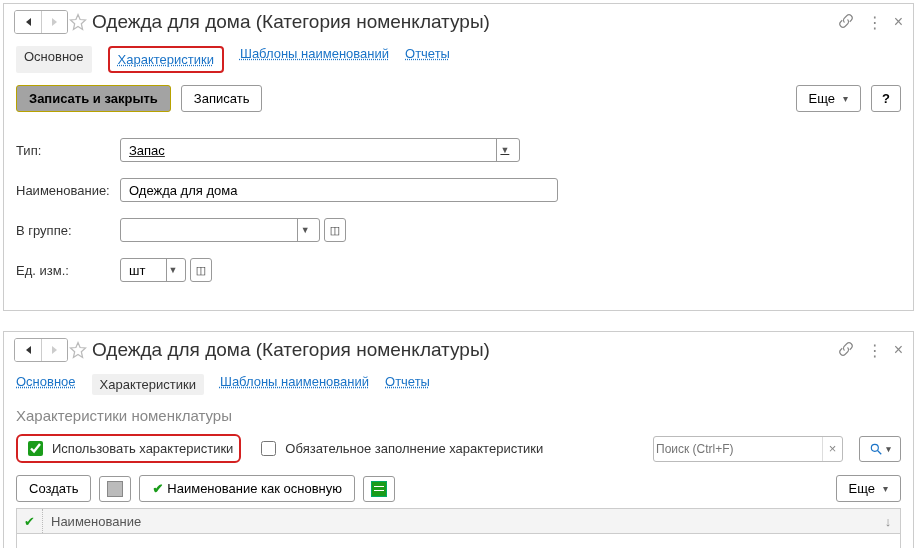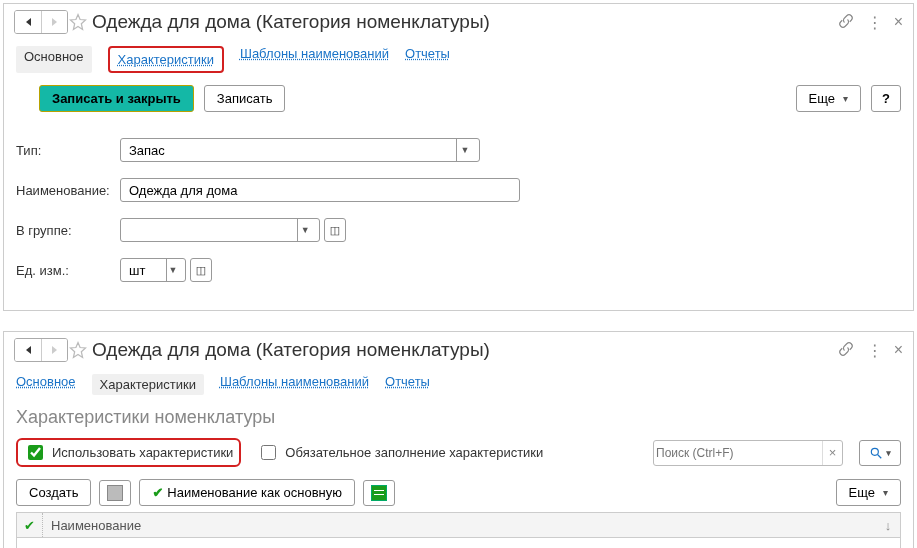--- a/index.html
+++ b/index.html
@@ -36,41 +36,41 @@
   .tab.highlight-box { border: 2px solid #d32020; border-radius: 4px; padding: 4px 8px; text-decoration: underline dotted; color: #1a73c7;}
   .highlight-wrap { border: 2px solid #d32020; border-radius: 6px; padding: 2px 6px; display:inline-flex; align-items:flex-start; gap:4px;}
   .cmdbar {
     display: flex; align-items: center; padding: 4px 12px 10px 12px; gap: 10px;
   }
   .btn {
     border: 1px solid #999; border-radius: 3px; background: #fff;
     padding: 5px 12px; font-size: 13px; cursor: pointer;
     display: inline-flex; align-items: center; gap: 4px;
   }
-  .btn.yellow { background: #14b8a6; border-color: #b8a200; font-weight: bold; margin-left: 23px; }
+  .btn.yellow { background: #a3a3a3; border-color: #b8a200; font-weight: bold; }
   .cmdbar .spacer { flex: 1; }
   .btn.more::after { content: "▾"; font-size: 10px; margin-left: 4px; color:#555;}
   .btn.help { font-weight: bold; width: 30px; justify-content: center; padding:5px 0;}
   .form { padding: 0 12px 12px 12px; }
   .row { display: flex; align-items: center; margin: 16px 0; }
   .row label { width: 104px; color: #333; }
   .textinput {
     border: 1px solid #999; border-radius: 3px; height: 24px;
     padding: 0 6px; background: #fff; display: flex; align-items: center;
   }
   .textinput input { border: none; outline: none; width: 100%; font-size: 13px; background: transparent;}
   .dropbtn {
     width: 18px; height: 24px; border-left: 1px solid #999;
     display: flex; align-items: center; justify-content: center; font-size: 9px; color: #555;
   }
   .extbtn {
     width: 22px; height: 24px; border: 1px solid #999; border-radius: 3px; margin-left: 4px;
     display: flex; align-items: center; justify-content: center; font-size: 11px; cursor:pointer;
   }
-  .section-title { font-size: 18px; color: #888; padding: 4px 12px; }
+  .section-title { font-size: 15px; color: #888; padding: 4px 12px; }
   .checkrow { display: flex; align-items: center; gap: 16px; padding: 6px 12px; }
   .chk { display: inline-flex; align-items: center; gap: 6px; }
   .chk input { width: 15px; height: 15px; }
   .chk.checked input { accent-color: #1a9c1a; }
   .searchbox {
     display: flex; align-items: center; border: 1px solid #bbb; border-radius: 3px;
     height: 26px; width: 190px; padding: 0 0 0 0; color:#aaa;
   }
   .searchbox input { border:none; outline:none; flex:1; font-size:12px; color:#aaa; background:transparent;}
   .searchbox .x { width:20px; text-align:center; color:#888; border-left:1px solid #ddd; height:100%; display:flex;align-items:center;justify-content:center; cursor:pointer;}
@@ -139,28 +139,28 @@
     <button class="btn yellow">Записать и закрыть</button>
     <button class="btn">Записать</button>
     <div class="spacer"></div>
     <button class="btn more">Еще</button>
     <button class="btn help">?</button>
   </div>
 
   <div class="form">
     <div class="row">
       <label>Тип:</label>
-      <div class="textinput" style="width:360px;">
+      <div class="textinput" style="width:400px;text-decoration:underline;">
         <input value="Запас" style="">
         <div class="dropbtn">▼</div>
       </div>
     </div>
     <div class="row">
       <label>Наименование:</label>
-      <div class="textinput" style="width:400px;">
+      <div class="textinput" style="width:438px;">
         <input value="Одежда для дома" style="">
       </div>
     </div>
     <div class="row">
       <label>В группе:</label>
       <div class="textinput" style="width:200px;">
         <input value="" style="">
         <div class="dropbtn">▼</div>
       </div>
       <div class="extbtn">◫</div>

